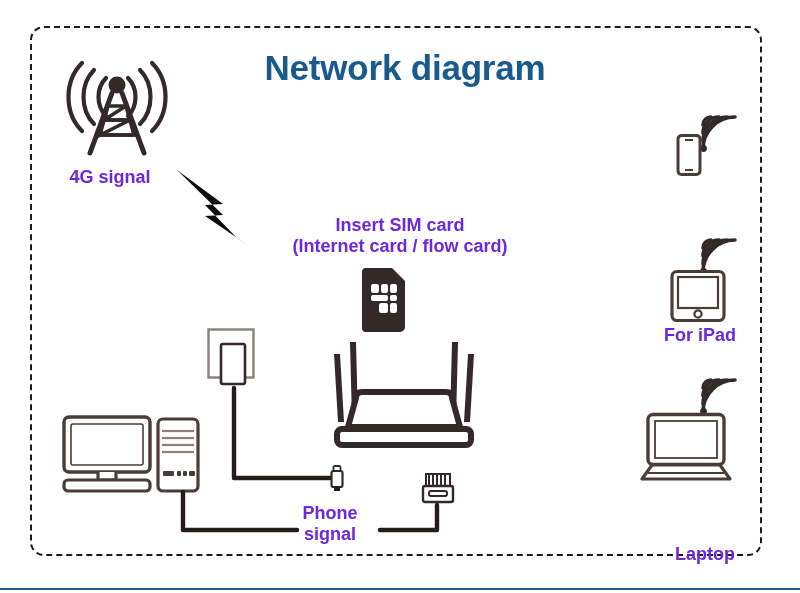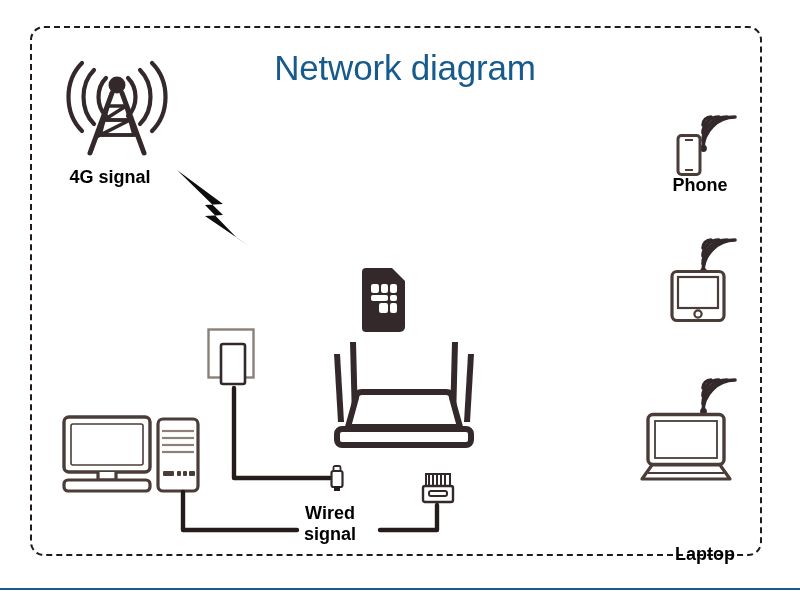--- a/index.html
+++ b/index.html
@@ -37,30 +37,30 @@
     background: #1c5c8c;
   }
   
   #page-title {
     position: absolute;
     left: 240px;
     top: 48px;
     width: 330px;
     text-align: center;
     font-size: 35px;
-    font-weight: normal;
+    font-weight: bold;
     color: #175a8c;
     letter-spacing: -0.2px;
     white-space: nowrap;
   }
   
   .label {
     position: absolute;
     font-weight: bold;
-    color: #000000;
+    color: #6d28d9;
     text-align: center;
     white-space: nowrap;
     line-height: 1.18;
   }
   .lbl-4g    { left: 40px;  top: 167px; width: 140px; font-size: 18px; }
   .lbl-sim   { left: 270px; top: 215px; width: 260px; font-size: 18px; }
   .lbl-power { left: 150px; top: 292px; width: 170px; font-size: 18px; }
   .lbl-wired { left: 280px; top: 503px; width: 100px; font-size: 18px; }
   .lbl-phone { left: 640px; top: 175px; width: 120px; font-size: 18px; }
   .lbl-ipad  { left: 635px; top: 325px; width: 130px; font-size: 18px; }
@@ -108,20 +108,24 @@
     </svg>
   </div>
   <div class="label lbl-4g">4G signal</div>
 
   <div class="icon-svg" style="left:175px; top:168px;">
     <svg width="80" height="82" viewBox="0 0 80 82">
       <path d="M2,2 L48,36 L30,37 L62,70 L74,78 L30,48 L48,47 Z" fill="#0d0d0d"></path>
     </svg>
   </div>
 
+  <div class="label lbl-sim">
+    <div>Insert SIM card</div>
+    <div>(Internet card / flow card)</div>
+  </div>
   <div class="icon-svg" style="left:362px; top:268px;">
     <svg width="44" height="64" viewBox="0 0 44 64">
       <path d="M4,0 H30 L43,13 V59 A5,5 0 0 1 38,64 H4 A4,4 0 0 1 0,60 V4 A4,4 0 0 1 4,0 Z" fill="#33292a"></path>
       <g fill="#ffffff">
         <rect x="9" y="16" width="8" height="9" rx="2.2"></rect>
         <rect x="19" y="16" width="7" height="9" rx="2.2"></rect>
         <rect x="28" y="16" width="7" height="9" rx="2.2"></rect>
         <rect x="9" y="27" width="17" height="6" rx="2"></rect>
         <rect x="28" y="27" width="7" height="6" rx="2"></rect>
         <rect x="17" y="35" width="9" height="10" rx="2.2"></rect>
@@ -210,21 +214,21 @@
         <line x1="19" y1="2" x2="19" y2="13"></line>
         <line x1="23" y1="2" x2="23" y2="13"></line>
         <line x1="27" y1="2" x2="27" y2="13"></line>
       </g>
       <rect x="5" y="13" width="30" height="16" rx="2" fill="#ffffff" stroke="#33292a" stroke-width="2.4"></rect>
       <rect x="11" y="18" width="18" height="5" rx="2" fill="#ffffff" stroke="#33292a" stroke-width="2"></rect>
     </svg>
   </div>
 
   <div class="label lbl-wired">
-    <div>Wired</div>
+    <div>Phone</div>
     <div>signal</div>
   </div>
 
   <div class="icon-svg" style="left:698px; top:112px;">
     <svg width="46" height="42" viewBox="0 0 46 42">
       <g fill="none" stroke="#33292a" stroke-width="3.6" stroke-linecap="round">
         <path d="M5,37 A32,32 0 0 1 37,5"></path>
         <path d="M5,29 A24,24 0 0 1 29,5"></path>
         <path d="M5,21 A16,16 0 0 1 21,5"></path>
         <path d="M5,13 A8,8 0 0 1 13,5"></path>
@@ -232,40 +236,40 @@
       <circle cx="5.5" cy="36.5" r="3.4" fill="#33292a"></circle>
     </svg>
   </div>
   <div class="icon-svg" style="left:676px; top:134px;">
     <svg width="26" height="42" viewBox="0 0 26 42">
       <rect x="2" y="1.5" width="22" height="39" rx="3.5" fill="#ffffff" stroke="#4a3c38" stroke-width="3"></rect>
       <line x1="9" y1="6" x2="17" y2="6" stroke="#4a3c38" stroke-width="2"></line>
       <line x1="9" y1="36" x2="17" y2="36" stroke="#4a3c38" stroke-width="2"></line>
     </svg>
   </div>
-  <div class="label lbl-phone">Phone</div>
 
   <div class="icon-svg" style="left:698px; top:235px;">
     <svg width="46" height="42" viewBox="0 0 46 42">
       <g fill="none" stroke="#33292a" stroke-width="3.6" stroke-linecap="round">
         <path d="M5,37 A32,32 0 0 1 37,5"></path>
         <path d="M5,29 A24,24 0 0 1 29,5"></path>
         <path d="M5,21 A16,16 0 0 1 21,5"></path>
         <path d="M5,13 A8,8 0 0 1 13,5"></path>
       </g>
       <circle cx="5.5" cy="36.5" r="3.4" fill="#33292a"></circle>
     </svg>
   </div>
   <div class="icon-svg" style="left:670px; top:270px;">
     <svg width="56" height="52" viewBox="0 0 56 52">
       <rect x="2" y="1.5" width="52" height="49" rx="5" fill="#ffffff" stroke="#4a3c38" stroke-width="3.2"></rect>
       <rect x="8" y="7" width="40" height="31" fill="#ffffff" stroke="#4a3c38" stroke-width="2.2"></rect>
       <circle cx="28" cy="44" r="3.6" fill="#ffffff" stroke="#4a3c38" stroke-width="2.2"></circle>
     </svg>
   </div>
+  <div class="label lbl-ipad">For iPad</div>
 
   <div class="icon-svg" style="left:698px; top:375px;">
     <svg width="46" height="42" viewBox="0 0 46 42">
       <g fill="none" stroke="#33292a" stroke-width="3.6" stroke-linecap="round">
         <path d="M5,37 A32,32 0 0 1 37,5"></path>
         <path d="M5,29 A24,24 0 0 1 29,5"></path>
         <path d="M5,21 A16,16 0 0 1 21,5"></path>
         <path d="M5,13 A8,8 0 0 1 13,5"></path>
       </g>
       <circle cx="5.5" cy="36.5" r="3.4" fill="#33292a"></circle>

